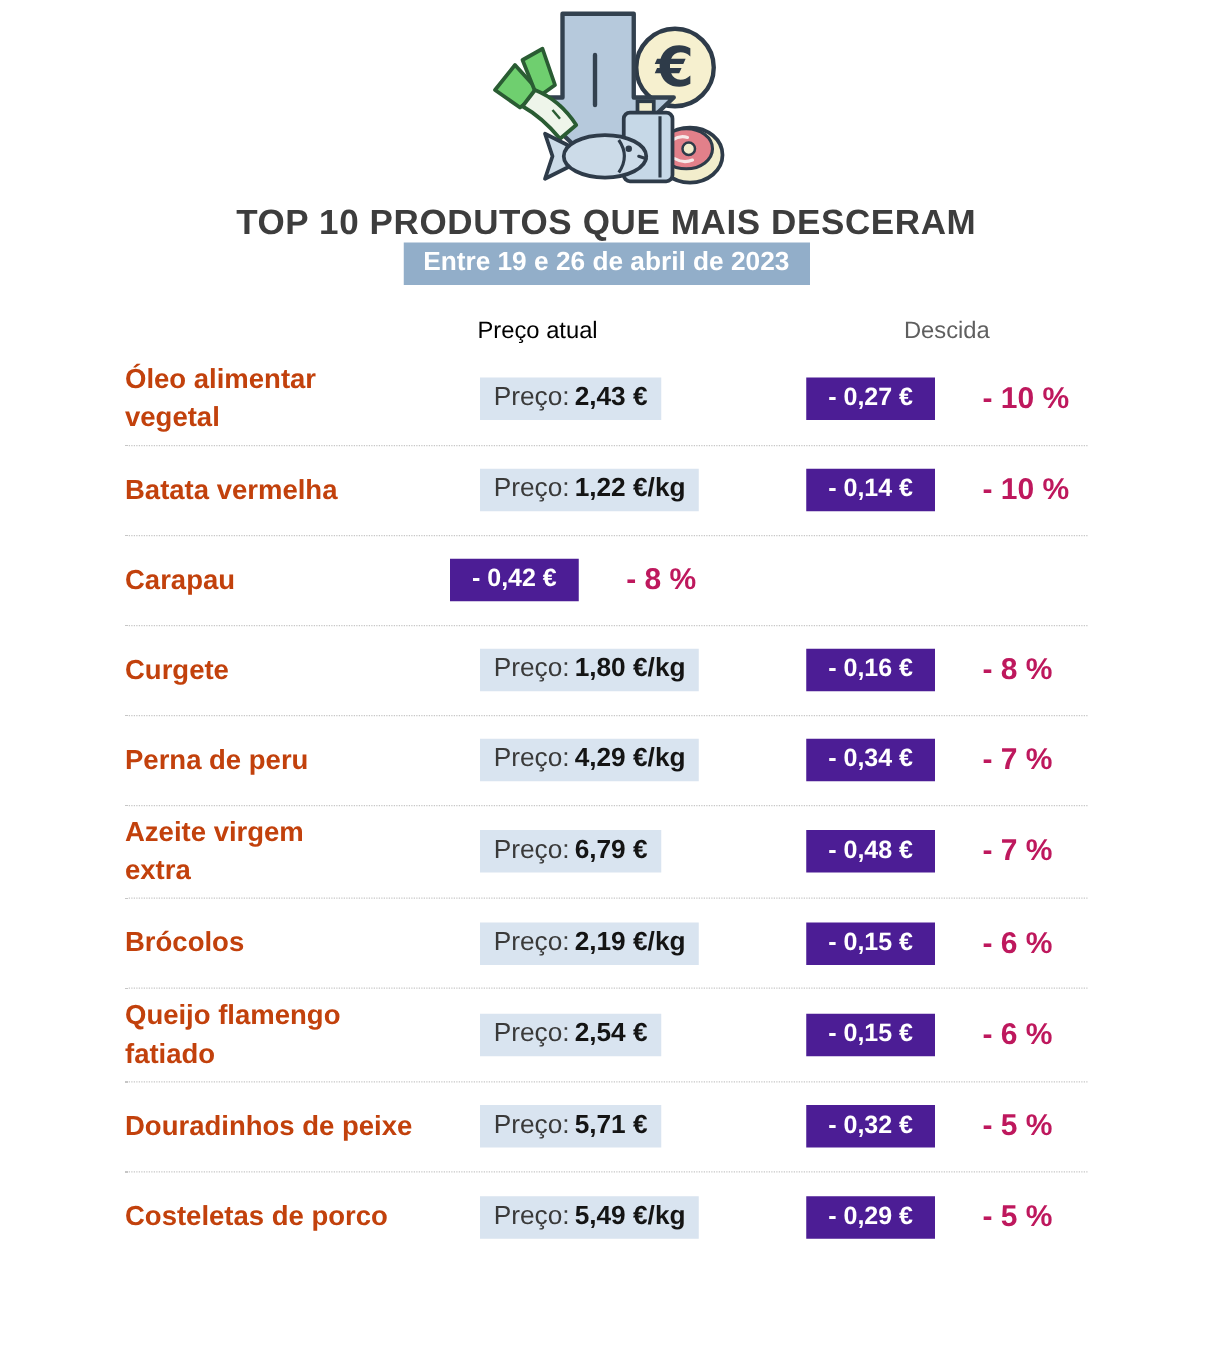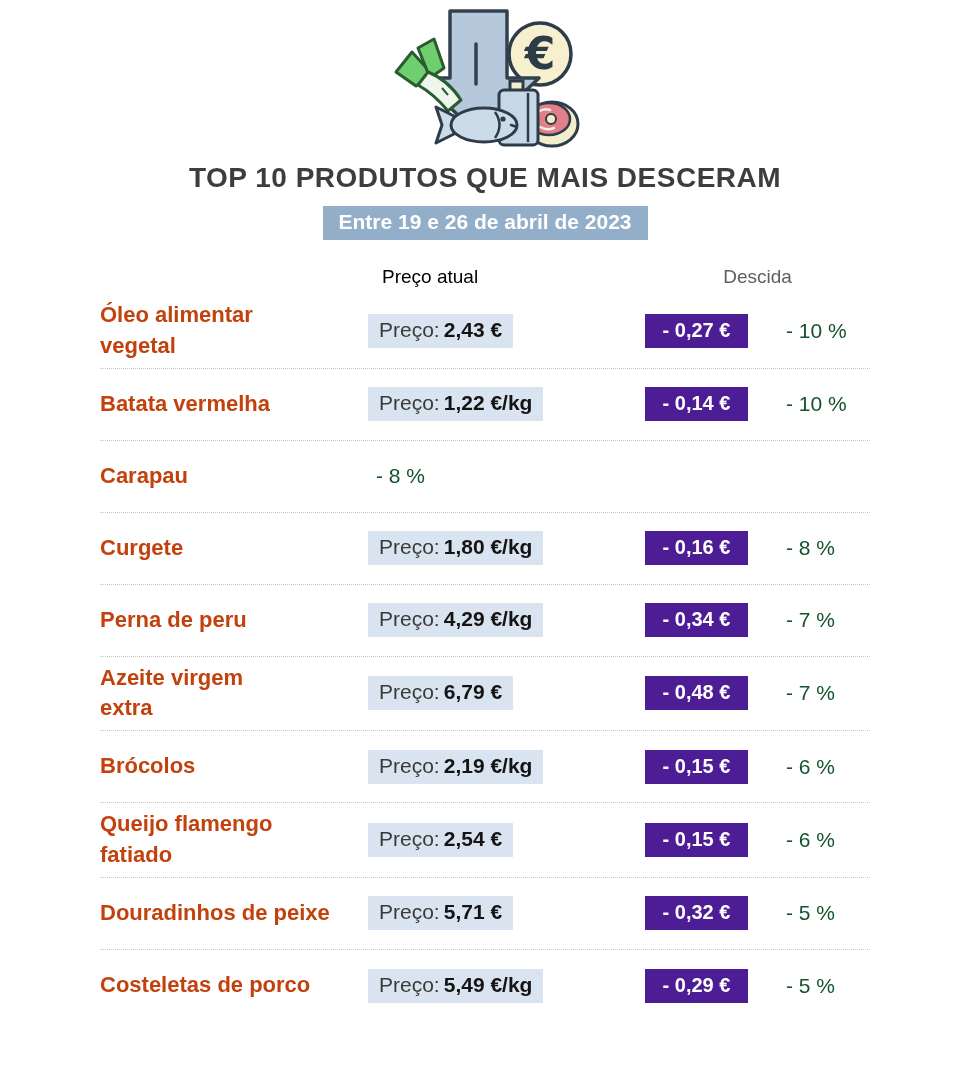--- a/index.html
+++ b/index.html
@@ -19,21 +19,21 @@
 
   
   .title {
     margin-top: 6px;
     text-align: center;
     font-size: 28px;
     font-weight: bold;
     letter-spacing: 0.5px;
     color: #3d3d3d;
   }
-  .subtitle-wrap { text-align: center; margin-top: 12px; }
+  .subtitle-wrap { text-align: center; }
   .subtitle {
     display: inline-block;
     background: #92aec9;
     color: #ffffff;
     font-size: 21px;
     font-weight: bold;
     padding: 4px 16px 6px 16px;
   }
 
   
@@ -70,44 +70,44 @@
     font-weight: bold;
     color: #c2410c;
     line-height: 1.4;
     white-space: pre-line;
   }
   .pricecell { width: 285px; }
   .pill {
     display: inline-block;
     background: #d9e4f0;
     padding: 4px 11px 6px 11px;
-    margin-left: 8px;
+    margin-left: 24px;
     font-size: 21px;
     color: #3a3a3a;
     white-space: nowrap;
   }
   .pill .pval { font-weight: bold; color: #141414; margin-left: 4px; }
 
   .dropcell { width: 125px; }
   .badge {
     display: inline-block;
     background: #4c1d95;
     color: #ffffff;
     font-size: 20px;
     font-weight: bold;
     padding: 5px 10px 6px 10px;
     min-width: 103px;
     text-align: center;
     white-space: nowrap;
   }
   .pctcell { flex: 1; padding-left: 16px; }
   .pct {
-    font-size: 21px;
-    font-weight: normal;
-    color: #14532d;
+    font-size: 24px;
+    font-weight: bold;
+    color: #be185d;
     white-space: nowrap;
   }
 </style>
 </head>
 <body>
 
 <div class="page">
 
   <div class="hero">
     <svg width="190" height="145" viewBox="0 0 190 145">
@@ -177,20 +177,21 @@
 
     <div class="row">
       <div class="product">Batata vermelha</div>
       <div class="pricecell"><span class="pill"><span>Preço:</span><span class="pval">1,22 €/kg</span></span></div>
       <div class="dropcell"><span class="badge">- 0,14 €</span></div>
       <div class="pctcell"><span class="pct">- 10 %</span></div>
     </div>
 
     <div class="row">
       <div class="product">Carapau</div>
+      <div class="dropcell"><span class="badge">- 0,42 €</span></div>
       <div class="pctcell"><span class="pct">- 8 %</span></div>
     </div>
 
     <div class="row">
       <div class="product">Curgete</div>
       <div class="pricecell"><span class="pill"><span>Preço:</span><span class="pval">1,80 €/kg</span></span></div>
       <div class="dropcell"><span class="badge">- 0,16 €</span></div>
       <div class="pctcell"><span class="pct">- 8 %</span></div>
     </div>
 

